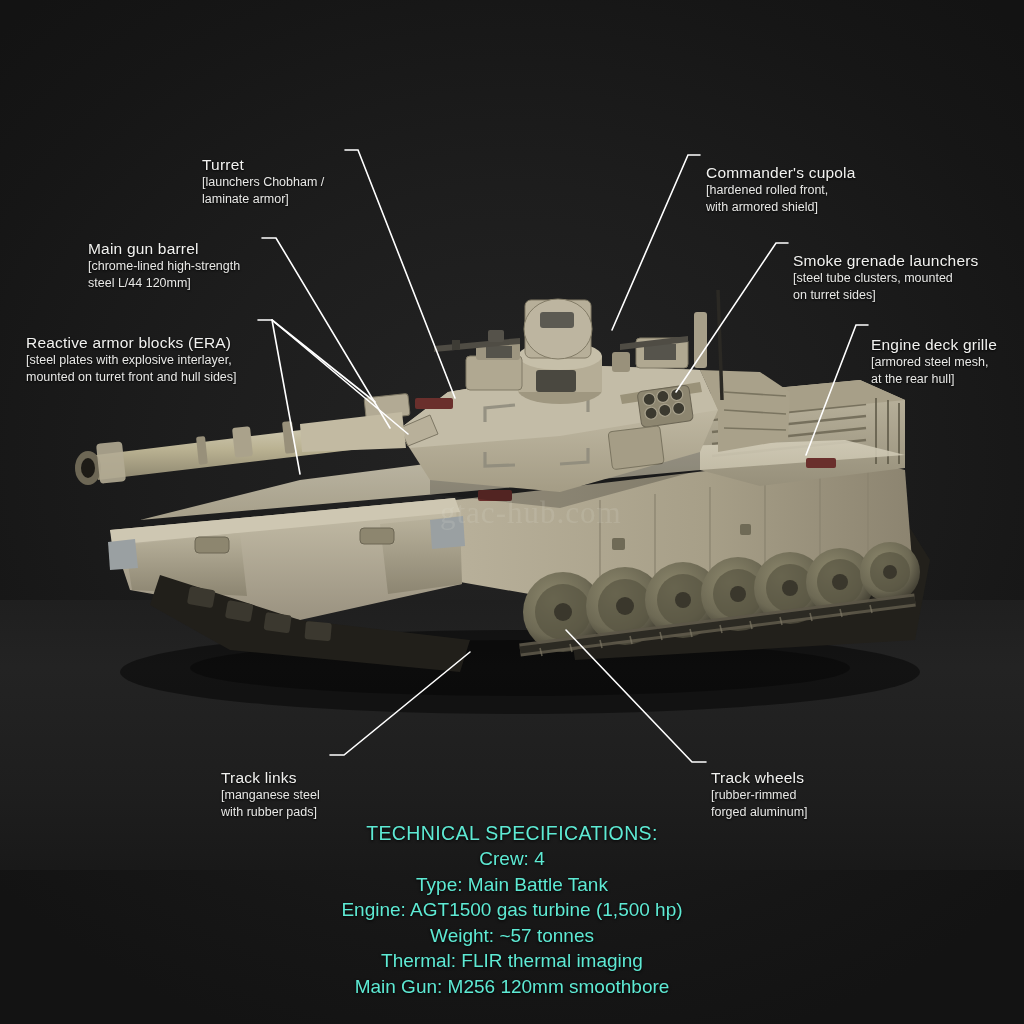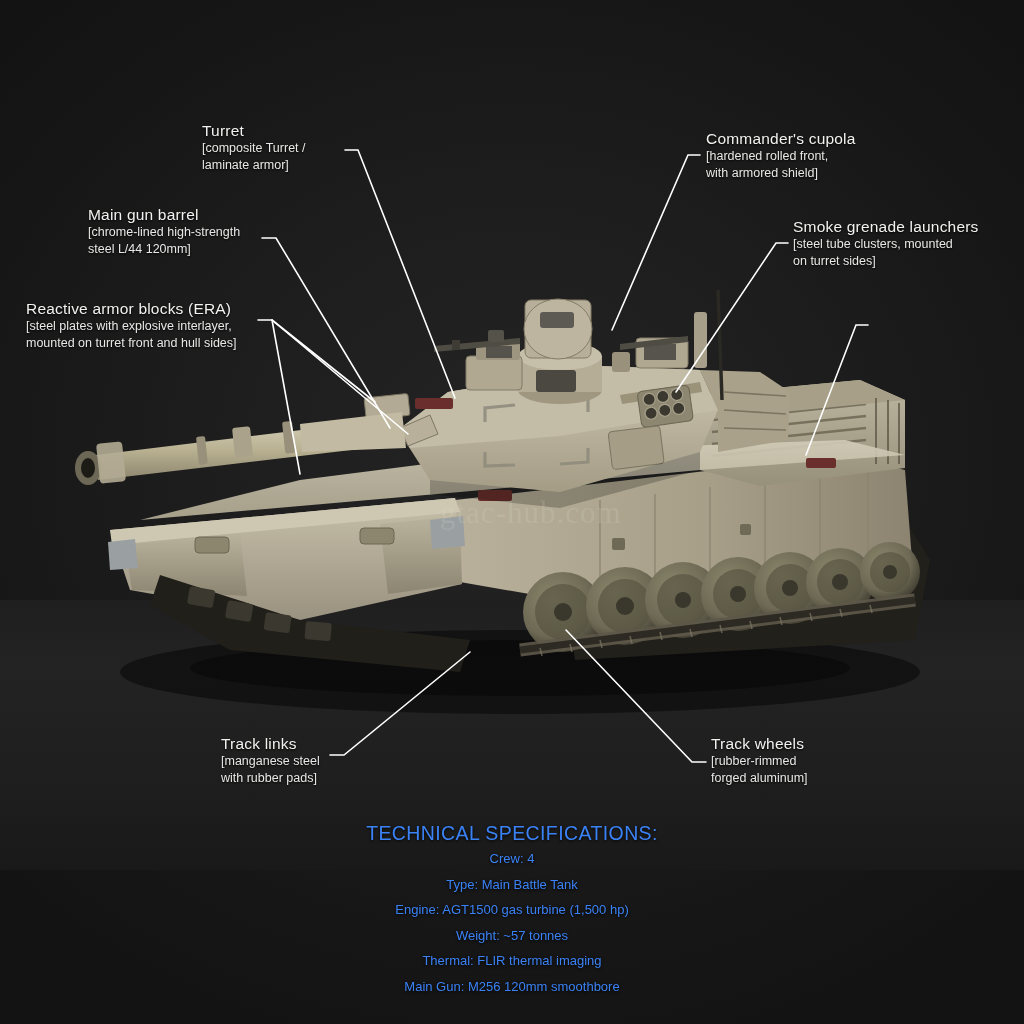--- a/index.html
+++ b/index.html
@@ -17,44 +17,44 @@
     pointer-events:none;
   }
   .ground{
     position:absolute;left:0;right:0;top:600px;height:270px;
     background:linear-gradient(180deg,#1f1f1f 0%,#232323 25%,#1e1e1e 70%,#191919 100%);
   }
 
   svg.art{position:absolute;left:0;top:0;width:1024px;height:1024px;}
 
   
-  .lbl{position:absolute;color:#f2f2f0;}
+  .lbl{position:absolute;color:#f2f2f0;margin-top:34px;}
   .lbl .t{
     font-size:15.5px;font-weight:400;letter-spacing:.2px;
     line-height:17px;white-space:nowrap;
     text-shadow:0 1px 2px rgba(0,0,0,.9);
   }
   .lbl .s{
     font-size:12.5px;line-height:14.5px;color:#e8e8e6;
     white-space:nowrap;text-shadow:0 1px 2px rgba(0,0,0,.9);
     margin-top:2px;
   }
   .lbl.r{text-align:left;}
 
   
   #specs{
     position:absolute;left:0;right:0;top:820px;
-    text-align:center;color:#3b82f6;
+    text-align:center;color:#5eead4;
   }
   #specs .head{
     font-size:19.5px;letter-spacing:.4px;line-height:26px;
     text-shadow:0 1px 3px rgba(0,0,0,.9);
   }
   #specs .row{
-    font-size:13px;line-height:25.5px;
+    font-size:19px;line-height:25.5px;
     text-shadow:0 1px 3px rgba(0,0,0,.9);
   }
   .wm{
     position:absolute;left:440px;top:495px;
     font-size:31px;letter-spacing:1px;
     color:rgba(225,222,212,.16);
     pointer-events:none;user-select:none;
     font-family:"Liberation Serif", serif;
   }
 </style>
@@ -329,21 +329,21 @@
       <path d="M330 755 L344 755 L470 652"></path>
 
       <path d="M706 762 L692 762 L566 630"></path>
     </g>
   </svg>
 
   <div class="wm">gtac-hub.com</div>
 
   <div class="lbl" style="left:202px;top:122px;">
     <div class="t">Turret</div>
-    <div class="s">[composite Turret /</div>
+    <div class="s">[launchers Chobham /</div>
     <div class="s">laminate armor]</div>
   </div>
 
   <div class="lbl" style="left:88px;top:206px;">
     <div class="t">Main gun barrel</div>
     <div class="s">[chrome-lined high-strength</div>
     <div class="s">steel L/44 120mm]</div>
   </div>
 
   <div class="lbl" style="left:26px;top:300px;">
@@ -357,20 +357,25 @@
     <div class="s">[hardened rolled front,</div>
     <div class="s">with armored shield]</div>
   </div>
 
   <div class="lbl r" style="left:793px;top:218px;">
     <div class="t">Smoke grenade launchers</div>
     <div class="s">[steel tube clusters, mounted</div>
     <div class="s">on turret sides]</div>
   </div>
 
+  <div class="lbl r" style="left:871px;top:302px;">
+    <div class="t">Engine deck grille</div>
+    <div class="s">[armored steel mesh,</div>
+    <div class="s">at the rear hull]</div>
+  </div>
 
   <div class="lbl" style="left:221px;top:735px;">
     <div class="t">Track links</div>
     <div class="s">[manganese steel</div>
     <div class="s">with rubber pads]</div>
   </div>
 
   <div class="lbl r" style="left:711px;top:735px;">
     <div class="t">Track wheels</div>
     <div class="s">[rubber-rimmed</div>

